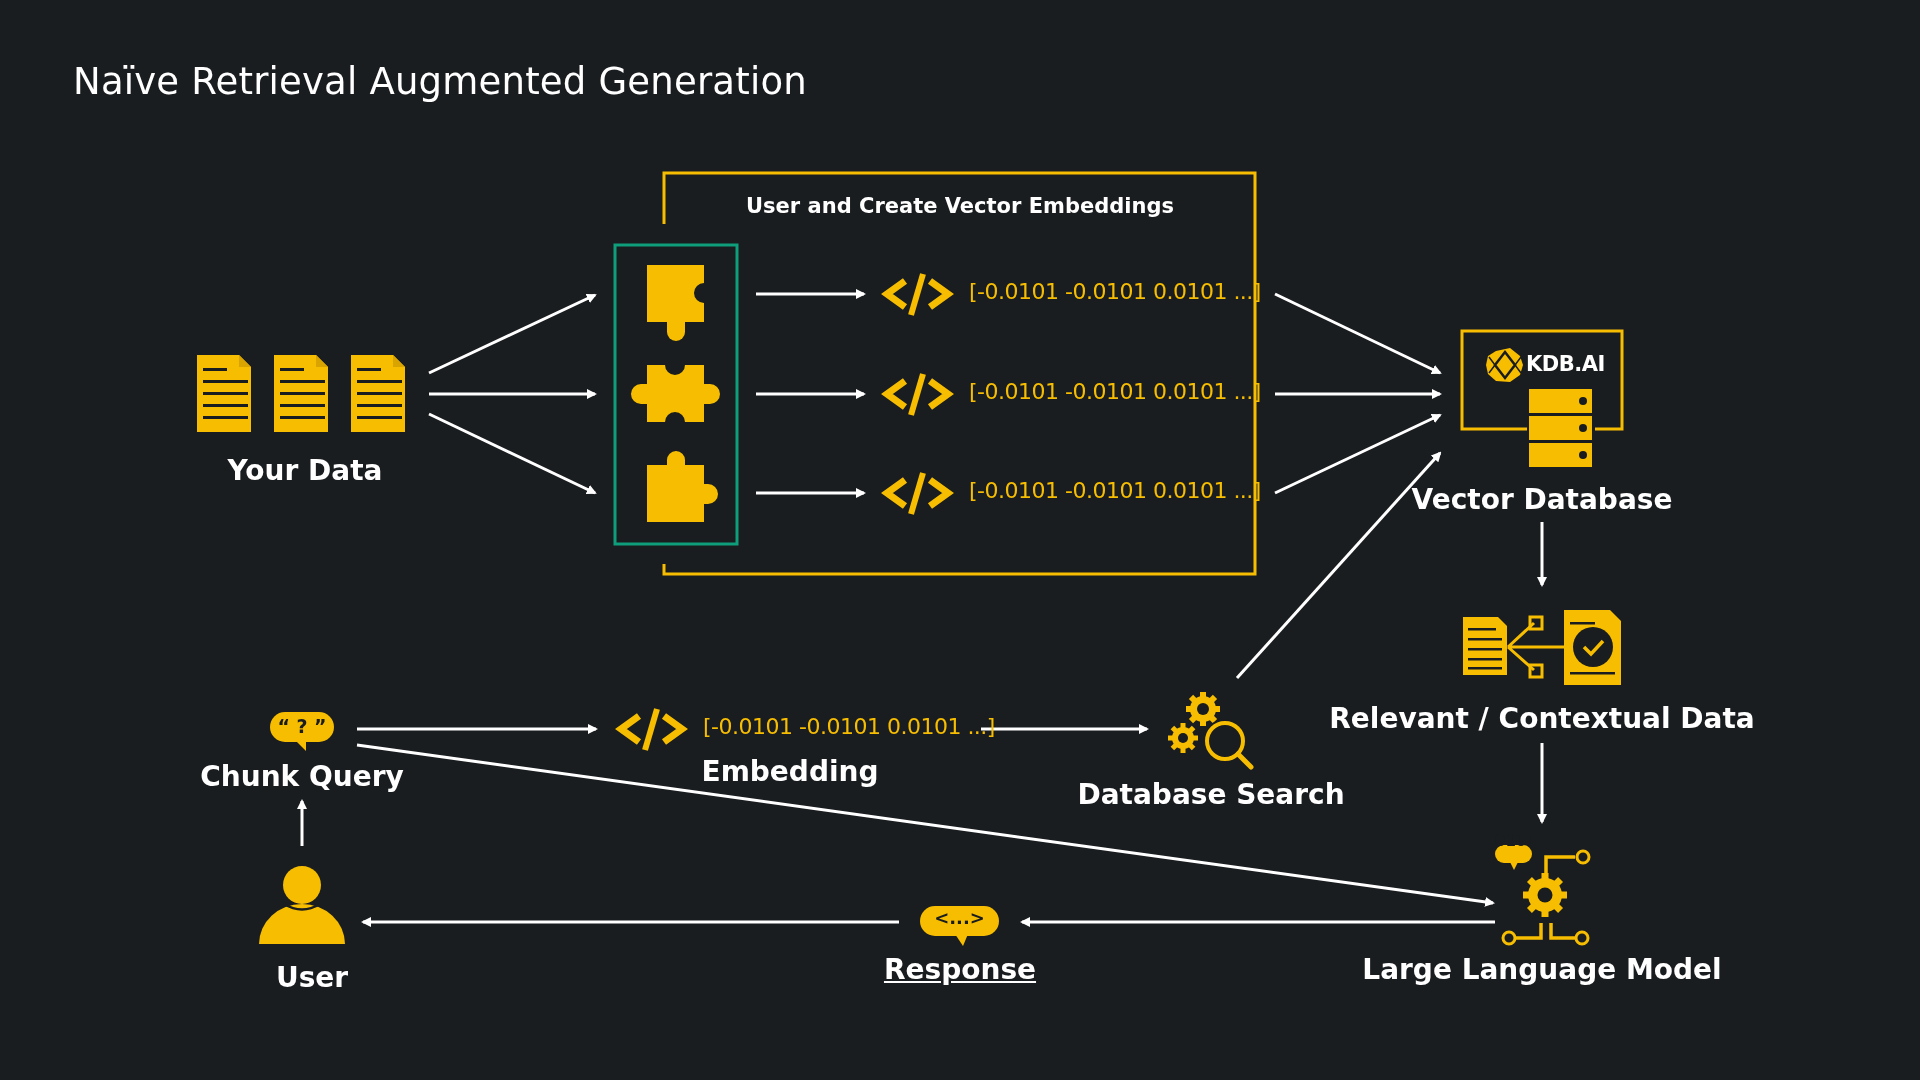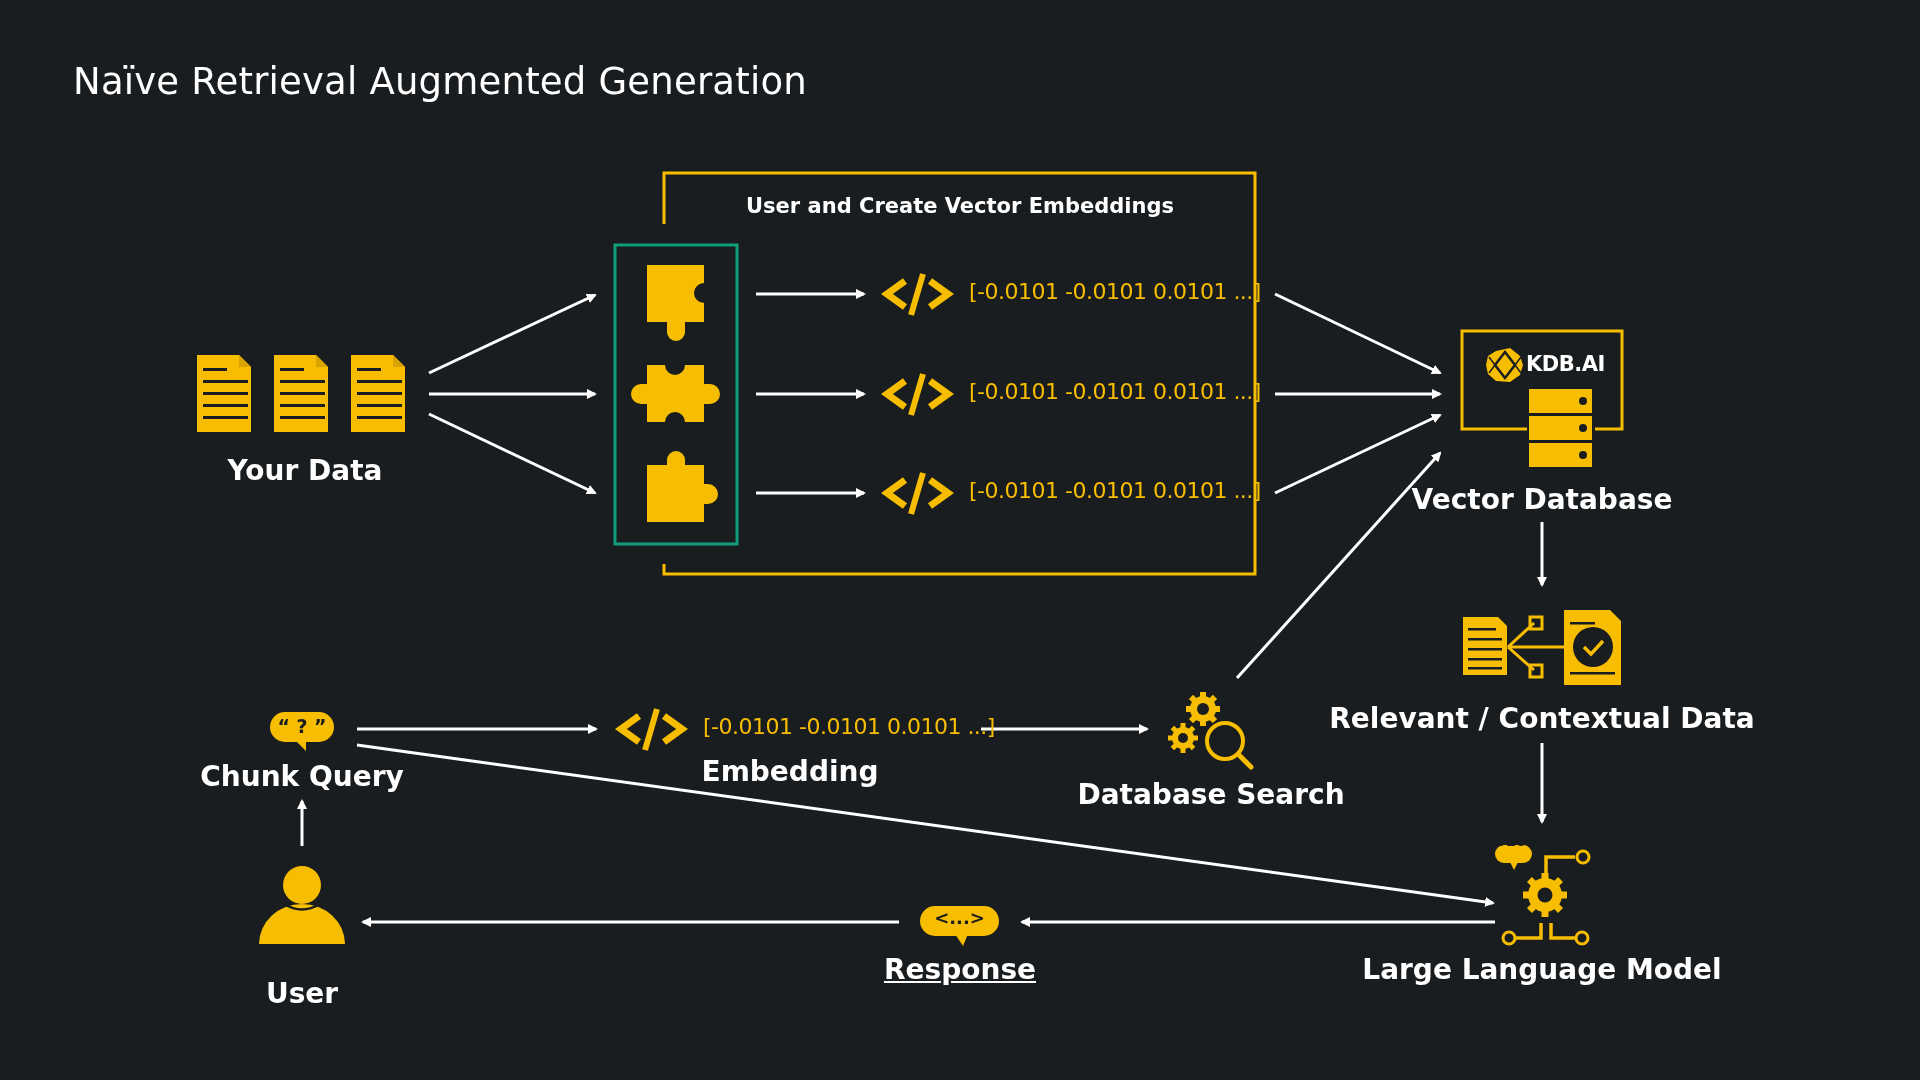--- a/index.html
+++ b/index.html
@@ -234,13 +234,13 @@
 <div class="label" style="left:302px; top:760px;">Chunk Query</div>
 
 <div class="vec" style="left:703px; top:714px;">[-0.0101 -0.0101 0.0101 ...]</div>
 <div class="label" style="left:790px; top:755px;">Embedding</div>
 
 <div class="label" style="left:1211px; top:778px;">Database Search</div>
 
 <div class="abs" style="left:920px; top:907px; width:79px; text-align:center; font-size:18px; font-weight:bold; color:#1a1d20;">&lt;...&gt;</div>
 <div class="label" style="left:960px; top:953px;text-decoration:underline;">Response</div>
 
-<div class="label" style="left:302px; top:961px;margin-top:16px;">User</div>
+<div class="label" style="left:312px; top:961px;">User</div>
 
 </body></html>

